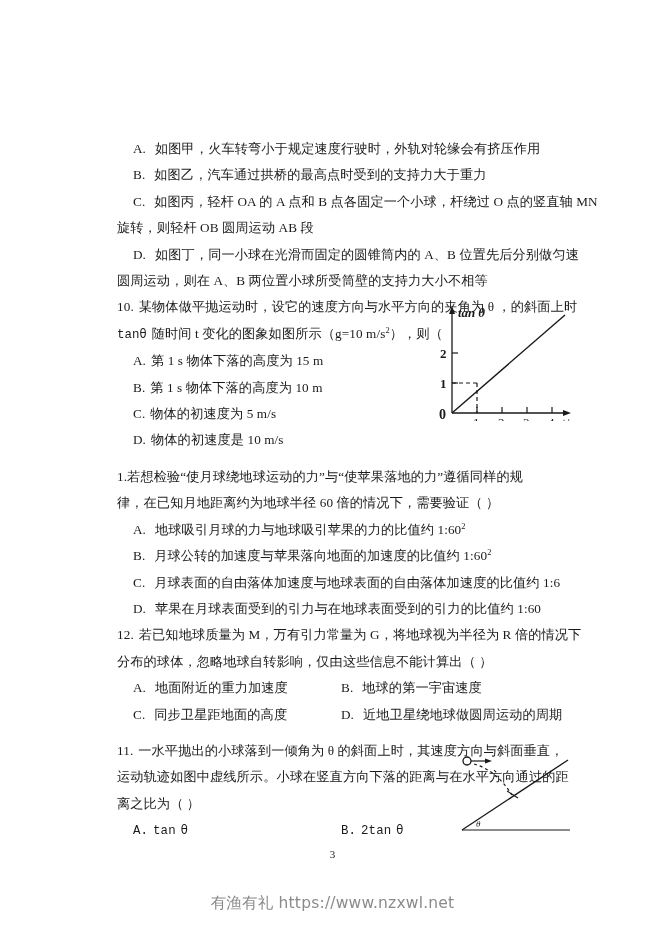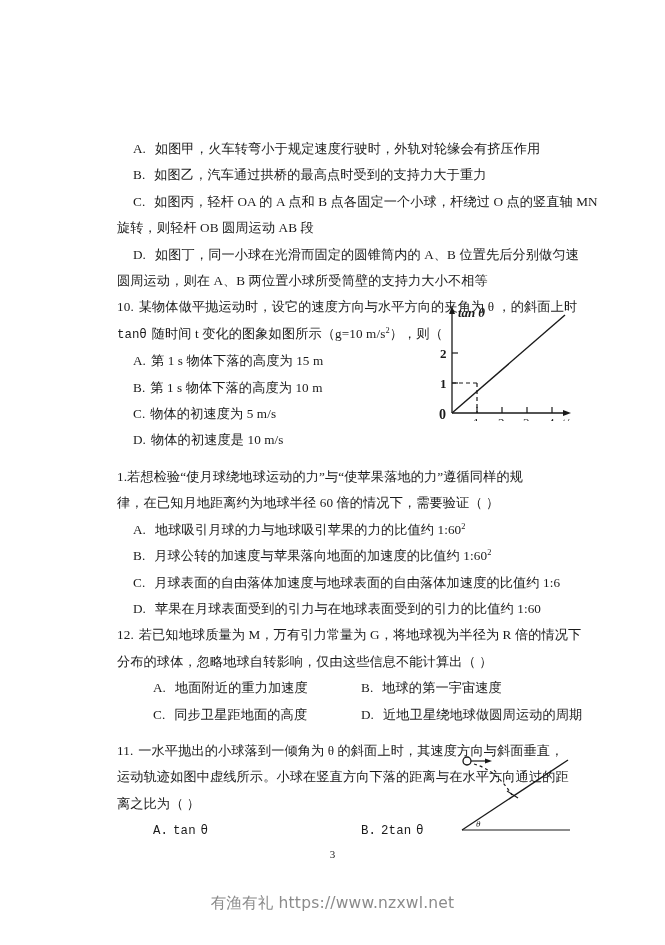--- a/index.html
+++ b/index.html
@@ -51,21 +51,20 @@
   }
   sup {
     font-size: 8.4px;
     vertical-align: super;
     line-height: 0;
   }
   .gap-para { height: 10px; }
   .col2 {
     display: inline-block;
     width: 208px;
-    margin-left: 20px;
   }
 
   
   .fig-graph {
     position: absolute;
     left: 425px;
     top: 303px;
     width: 155px;
     height: 118px;
   }

